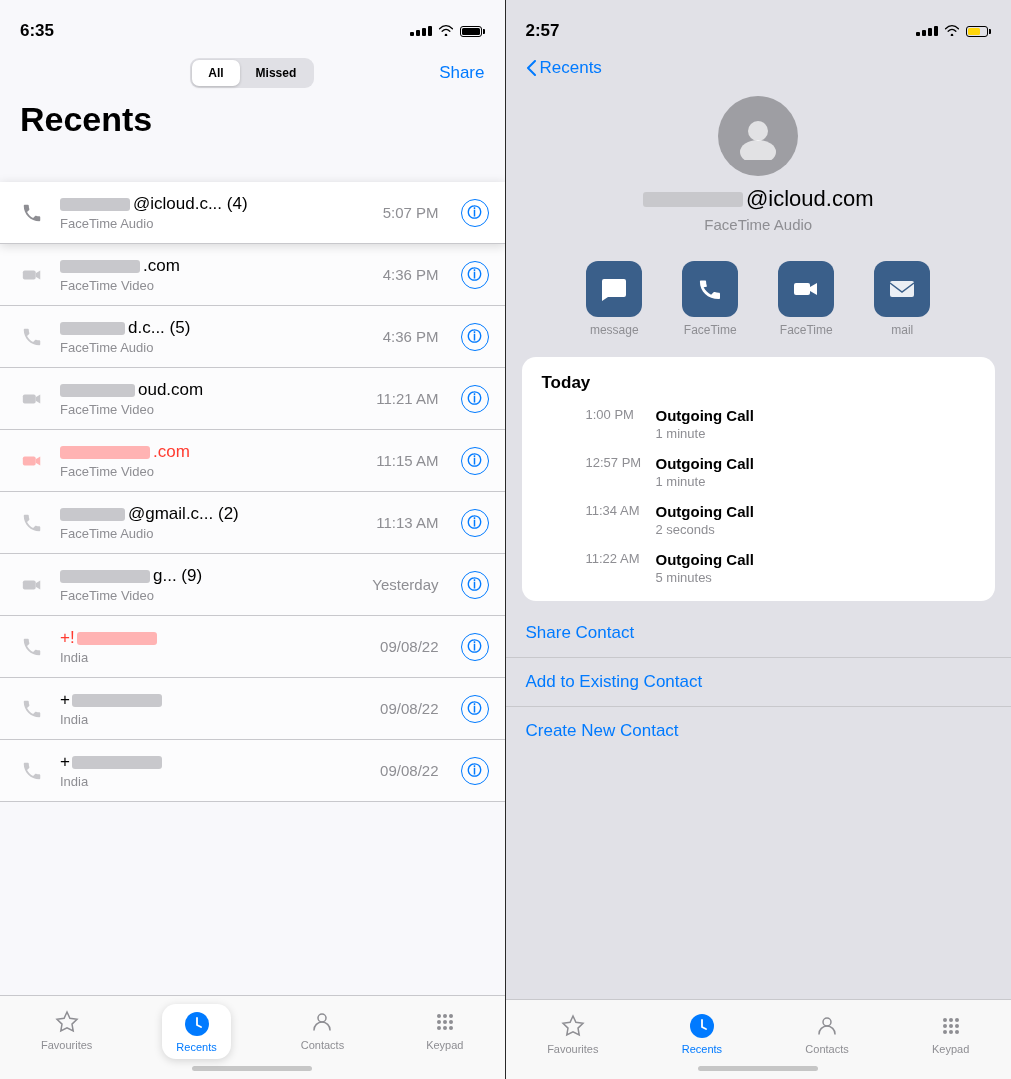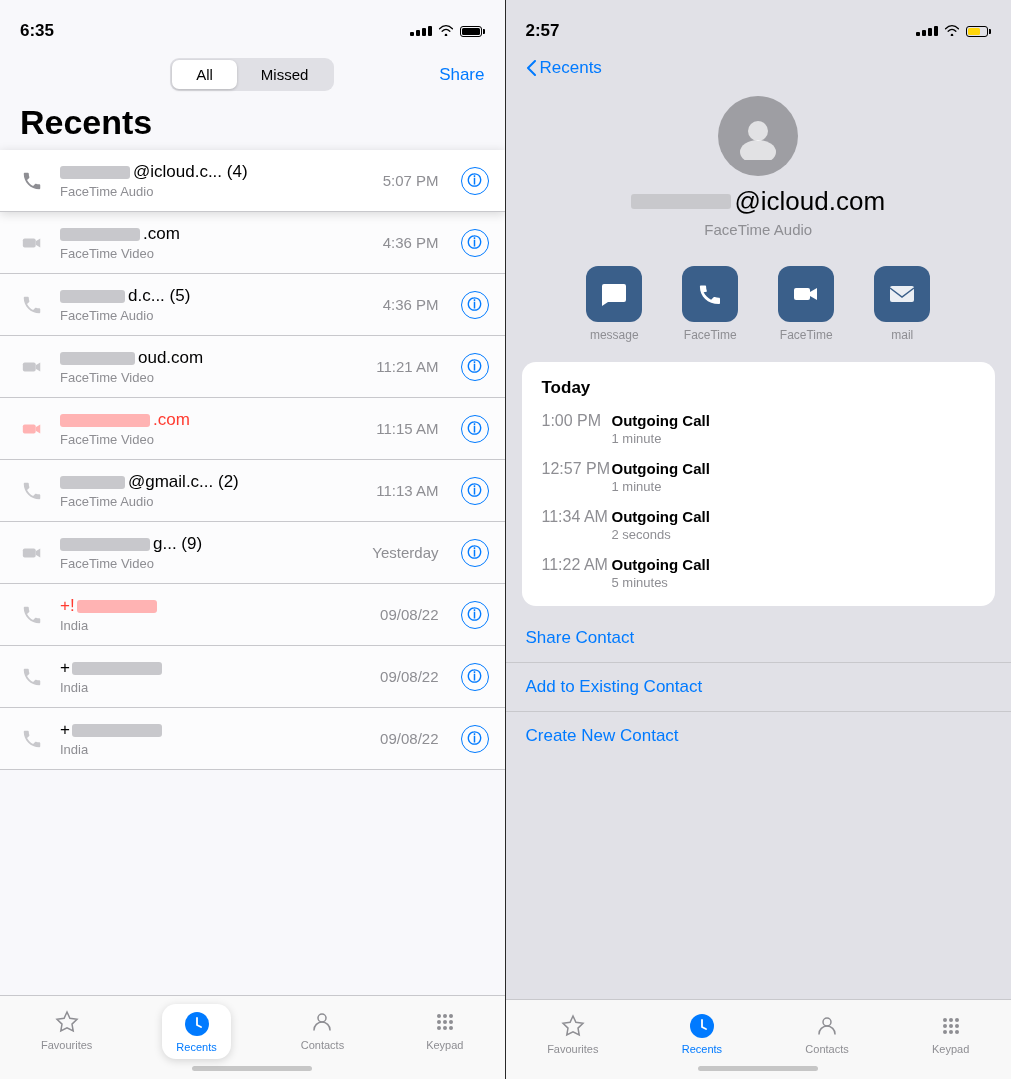--- a/index.html
+++ b/index.html
@@ -64,24 +64,24 @@
 
     .segment-control {
       display: flex;
       background: #e0e0e5;
       border-radius: 9px;
       padding: 2px;
       gap: 0;
     }
 
     .segment-btn {
-      padding: 6px 24px;
+      padding: 6px 16px;
       border-radius: 7px;
-      font-size: 15px;
-      font-weight: 400;
+      font-size: 12px;
+      font-weight: 700;
       color: #000;
       cursor: pointer;
       border: none;
       background: transparent;
     }
 
     .segment-btn.active {
       background: #fff;
       box-shadow: 0 1px 3px rgba(0,0,0,0.2);
     }
@@ -121,20 +121,21 @@
       border-bottom: 0.5px solid #c8c8cc;
       gap: 12px;
       position: relative;
       z-index: 5;
     }
 
     .call-item.highlighted {
       background: #fff;
       z-index: 20;
       box-shadow: 0 2px 10px rgba(0,0,0,0.15);
+      margin-top: 35px;
     }
 
     .call-icon {
       width: 32px;
       height: 32px;
       display: flex;
       align-items: center;
       justify-content: center;
       color: #8e8e93;
       flex-shrink: 0;
@@ -285,21 +286,21 @@
     }
 
     .contact-name-row {
       display: flex;
       align-items: center;
       margin-top: 10px;
       gap: 0;
     }
 
     .contact-name-text {
-      font-size: 26px;
+      font-size: 22px;
       font-weight: 400;
       color: #000;
     }
 
     .contact-subtype {
       font-size: 15px;
       color: #8e8e93;
       margin-top: 4px;
     }
 
@@ -359,23 +360,24 @@
       align-items: flex-start;
       margin-bottom: 14px;
       gap: 0;
     }
 
     .history-item:last-child {
       margin-bottom: 0;
     }
 
     .history-time {
-      font-size: 16px;
+      font-size: 13px;
       color: #8e8e93;
       min-width: 70px;
+      margin-left: 44px;
     }
 
     .history-detail {
       flex: 1;
     }
 
     .history-call-type {
       font-size: 15px;
       font-weight: 600;
       color: #000;

